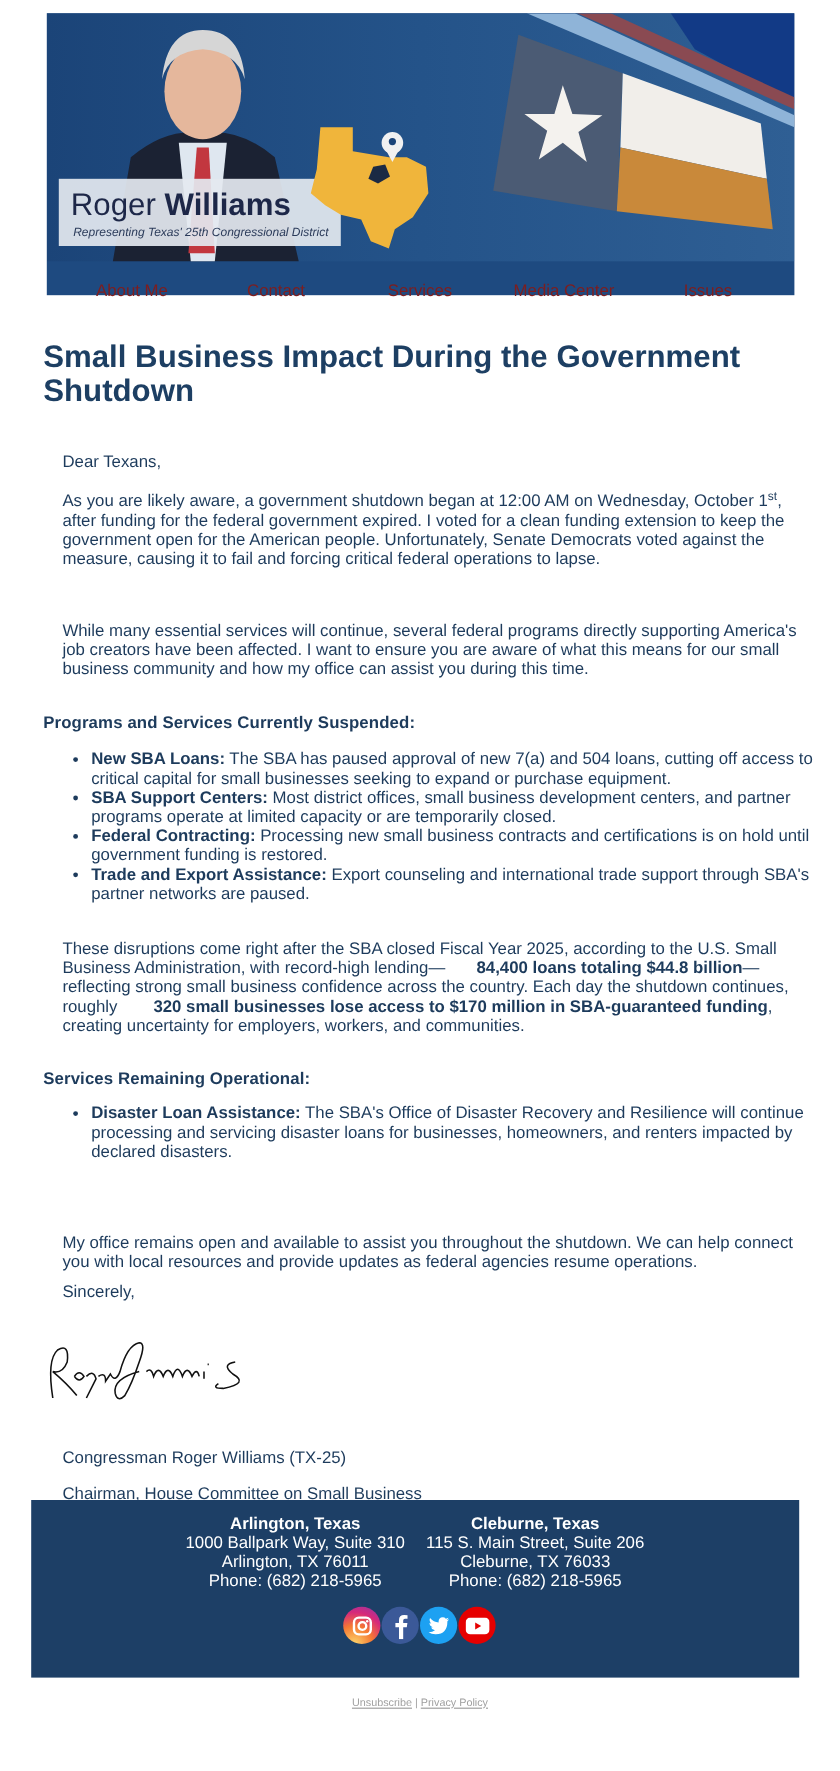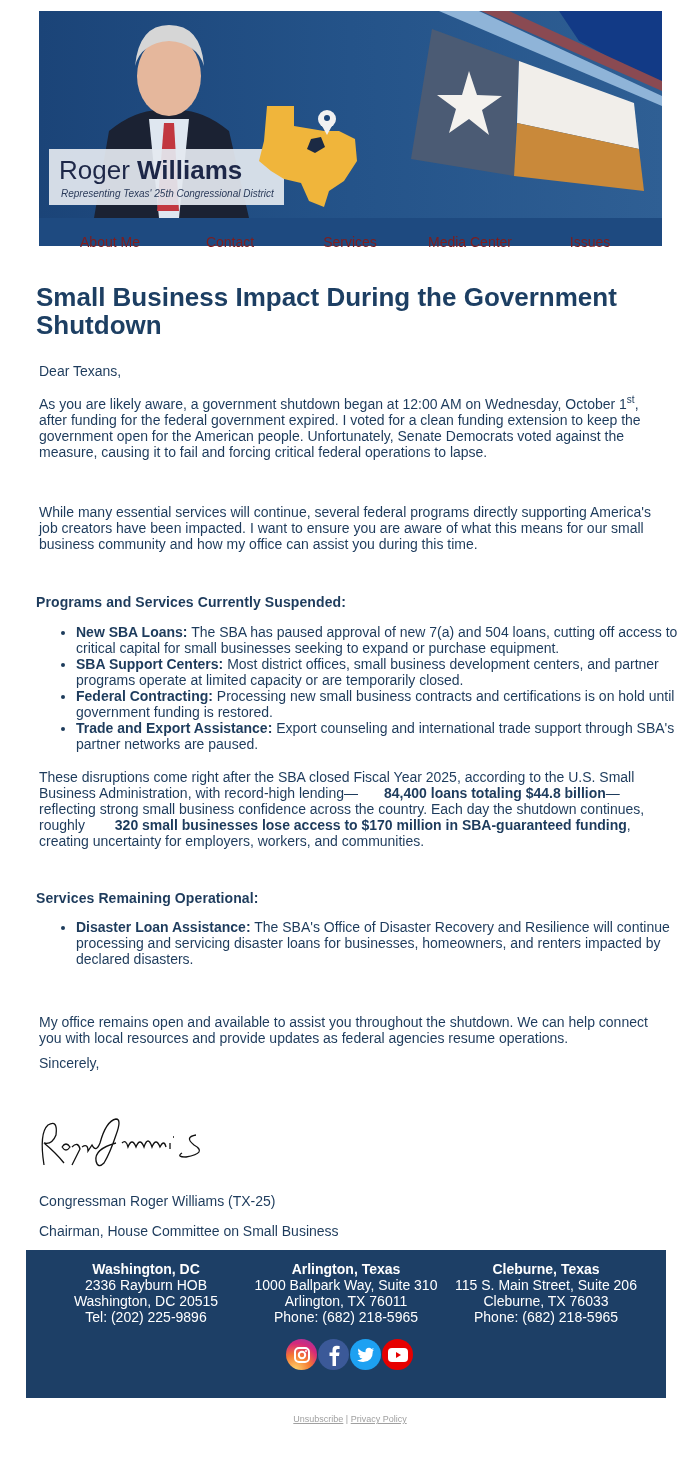--- a/index.html
+++ b/index.html
@@ -5,21 +5,21 @@
   html, body { margin: 0; padding: 0; background: #ffffff; }
   body { width: 700px; height: 1476px; position: relative; overflow: hidden;
          font-family: "Liberation Sans", sans-serif; color: #1d3b5c; }
   .banner { position: absolute; left: 39px; top: 11px; width: 623px; height: 235px; overflow: hidden;
             background: #1e4a80; }
   .banner svg { display: block; }
   .nav { position: absolute; left: 50px; top: 234px; width: 600px; height: 20px; display: flex; }
   .nav a { flex: 1; text-align: center; font-size: 14px; color: #7f1d1d; text-decoration: none; }
   .title { position: absolute; left: 36px; top: 283px; width: 640px; margin: 0;
            font-size: 26px; line-height: 28px; font-weight: bold; color: #1d3f63; }
-  .p { position: absolute; left: 36px; width: 630px; margin: 3px; font-size: 14px; line-height: 16px; color: #1d3b5c; }
+  .p { position: absolute; left: 36px; width: 630px; margin: 16px; font-size: 14px; line-height: 16px; color: #1d3b5c; }
   .p b { color: #1d3b5c; padding-left: 26px; }
   .h { position: absolute; left: 36px; margin: 0; font-size: 14px; font-weight: bold; color: #1d3b5c; letter-spacing: 0.1px; }
   ul.list { position: absolute; left: 36px; width: 630px; margin: 0; padding-left: 40px; font-size: 14px; line-height: 16px; color: #1d3b5c; }
   ul.list li { margin: 0; }
   sup { font-size: 10px; line-height: 0; }
   .sig { position: absolute; left: 36px; top: 1113px; }
   .footer { position: absolute; left: 26px; top: 1250px; width: 640px; height: 148px; background: #1d3f66; color: #ffffff; }
   .offices { display: flex; justify-content: center; padding-top: 11px; }
   .office { width: 200px; text-align: center; font-size: 14px; line-height: 16px; }
   .office .name { font-weight: bold; }
@@ -79,21 +79,21 @@
   <a href="#">Media Center</a>
   <a href="#">Issues</a>
 </nav>
 
 <h1 class="title">Small Business Impact During the Government Shutdown</h1>
 
 <p class="p" style="top:360px">Dear Texans,</p>
 
 <p class="p" style="top:393px"><span>As you are likely aware, a government shutdown began at 12:00 AM on Wednesday, October 1</span><sup>st</sup><span>, after funding for the federal government expired. I voted for a clean funding extension to keep the government open for the American people. Unfortunately, Senate Democrats voted against the measure, causing it to fail and forcing critical federal operations to lapse.</span></p>
 
-<p class="p" style="top:501px">While many essential services will continue, several federal programs directly supporting America's job creators have been impacted. I want to ensure you are aware of what this means for our small business community and how my office can assist you during this time.</p>
+<p class="p" style="top:501px">While many essential services will continue, several federal programs directly supporting America's job creators have been affected. I want to ensure you are aware of what this means for our small business community and how my office can assist you during this time.</p>
 
 <h3 class="h" style="top:594px">Programs and Services Currently Suspended:</h3>
 
 <ul class="list" style="top:624px">
   <li><b>New SBA Loans:</b><span> The SBA has paused approval of new 7(a) and 504 loans, cutting off access to critical capital for small businesses seeking to expand or purchase equipment.</span></li>
   <li><b>SBA Support Centers:</b><span> Most district offices, small business development centers, and partner programs operate at limited capacity or are temporarily closed.</span></li>
   <li><b>Federal Contracting:</b><span> Processing new small business contracts and certifications is on hold until government funding is restored.</span></li>
   <li><b>Trade and Export Assistance:</b><span> Export counseling and international trade support through SBA's partner networks are paused.</span></li>
 </ul>
 
@@ -113,26 +113,20 @@
   <svg width="225" height="60" viewBox="0 0 225 60">
     <path d="M8,52 Q3,20 12,12 Q22,6 20,22 Q16,32 8,30 Q20,40 28,50 M26,34 Q30,28 34,34 Q30,40 26,34 M36,34 Q42,28 44,36 Q40,44 36,52 M46,34 Q52,30 52,38 L56,32 Q60,40 64,30 Q70,8 80,6 Q86,6 80,22 Q74,40 68,50 Q62,56 60,48 Q58,36 80,30 M86,30 Q90,26 92,34 Q96,24 100,34 Q104,24 108,34 Q112,22 116,34 Q120,24 124,34 Q128,26 130,34 M134,30 L134,36 M137,24 L138,24 M160,22 Q148,24 158,32 Q172,40 150,44 Q140,44 146,40" fill="none" stroke="#111" stroke-width="1.3"></path>
   </svg>
 </div>
 
 <p class="p" style="top:1190px">Congressman Roger Williams (TX-25)</p>
 <p class="p" style="top:1220px">Chairman, House Committee on Small Business</p>
 
 <div class="footer">
   <div class="offices">
-    <div class="office">
-      <div class="name">Washington, DC</div>
-      <div>2336 Rayburn HOB</div>
-      <div>Washington, DC 20515</div>
-      <div>Tel: (202) 225-9896</div>
-    </div>
     <div class="office">
       <div class="name">Arlington, Texas</div>
       <div>1000 Ballpark Way, Suite 310</div>
       <div>Arlington, TX  76011</div>
       <div>Phone: (682) 218-5965</div>
     </div>
     <div class="office">
       <div class="name">Cleburne, Texas</div>
       <div>115 S. Main Street, Suite 206</div>
       <div>Cleburne, TX 76033</div>

